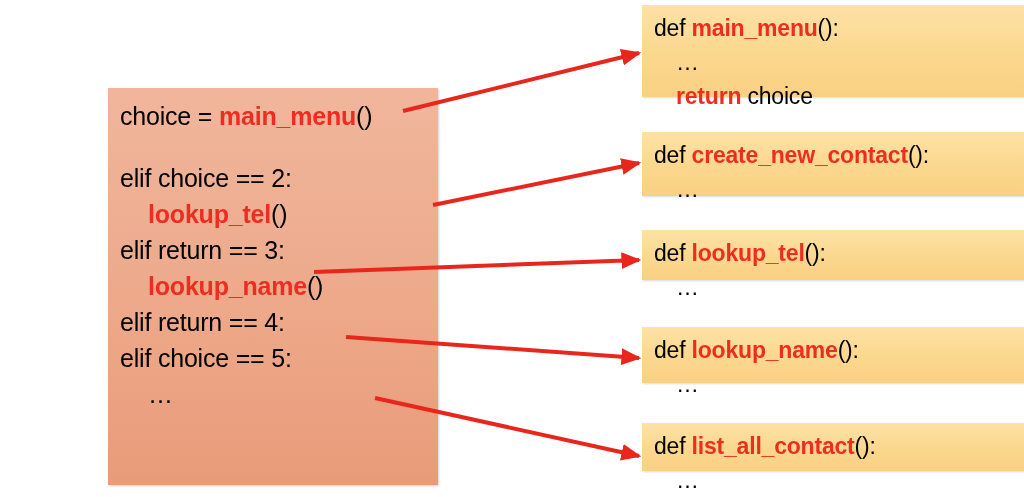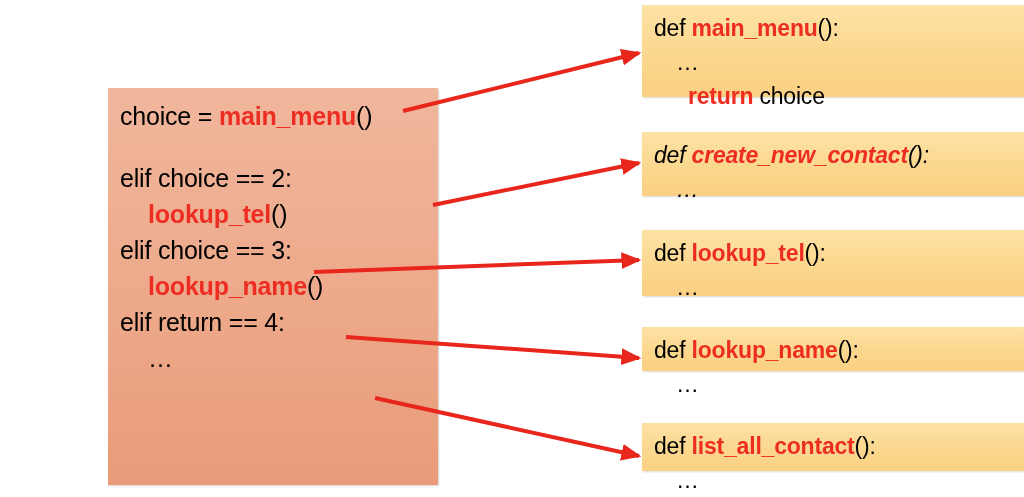--- a/index.html
+++ b/index.html
@@ -46,21 +46,20 @@
 
   .ind { display: inline-block; width: 28px; }
 
   .fn {
     color: #ed2d22;
     font-weight: bold;
   }
   .kw {
     color: #ed2d22;
     font-weight: bold;
-    margin-left: 12px;
   }
 
   
   .def-box {
     position: absolute;
     left: 642px;
     width: 382px;
     background: linear-gradient(180deg, #fde2a6 0%, #fbd88f 50%, #fad083 100%);
     box-shadow: 1px 1px 2px rgba(0,0,0,0.15);
     box-sizing: border-box;
@@ -87,41 +86,42 @@
 </head>
 <body>
 
 <div id="canvas">
 
   <div class="main-block" id="main-block">
       <div class="code-line"><span>choice = </span><span class="fn">main_menu</span><span>()</span></div>
       <div class="code-line blank">&nbsp;</div>
       <div class="code-line"><span>elif choice == 2:</span></div>
       <div class="code-line"><span class="ind">&nbsp;</span><span class="fn">lookup_tel</span><span>()</span></div>
-      <div class="code-line"><span>elif choice == 3:</span></div>
+      <div class="code-line"><span>elif return == 3:</span></div>
       <div class="code-line"><span class="ind">&nbsp;</span><span class="fn">lookup_name</span><span>()</span></div>
       <div class="code-line"><span>elif return == 4:</span></div>
+      <div class="code-line"><span>elif choice == 5:</span></div>
       <div class="code-line"><span class="ind">&nbsp;</span><span>…</span></div>
     </div>
 
   <div id="def-boxes-container">
       <div class="def-box" style="top: 5px; height: 92px;">
         <div class="def-line"><span>def </span><span class="fn">main_menu</span><span>():</span></div>
         <div class="def-line"><span class="def-ind">&nbsp;</span><span>…</span></div>
         <div class="def-line"><span class="def-ind">&nbsp;</span><span class="kw">return</span><span> choice</span></div>
       </div>
-      <div class="def-box" style="top: 132px; height: 64px; font-style: italic;">
+      <div class="def-box" style="top: 132px; height: 64px;">
         <div class="def-line"><span>def </span><span class="fn">create_new_contact</span><span>():</span></div>
         <div class="def-line"><span class="def-ind">&nbsp;</span><span>…</span></div>
       </div>
-      <div class="def-box" style="top: 230px; height: 66px;">
+      <div class="def-box" style="top: 230px; height: 50px;">
         <div class="def-line"><span>def </span><span class="fn">lookup_tel</span><span>():</span></div>
         <div class="def-line"><span class="def-ind">&nbsp;</span><span>…</span></div>
       </div>
-      <div class="def-box" style="top: 327px; height: 44px;">
+      <div class="def-box" style="top: 327px; height: 56px;">
         <div class="def-line"><span>def </span><span class="fn">lookup_name</span><span>():</span></div>
         <div class="def-line"><span class="def-ind">&nbsp;</span><span>…</span></div>
       </div>
       <div class="def-box" style="top: 423px; height: 48px;">
         <div class="def-line"><span>def </span><span class="fn">list_all_contact</span><span>():</span></div>
         <div class="def-line"><span class="def-ind">&nbsp;</span><span>…</span></div>
       </div>
     </div>
 
   <svg id="arrow-layer" viewBox="0 0 1024 497" width="1024" height="497" xmlns="http://www.w3.org/2000/svg">

